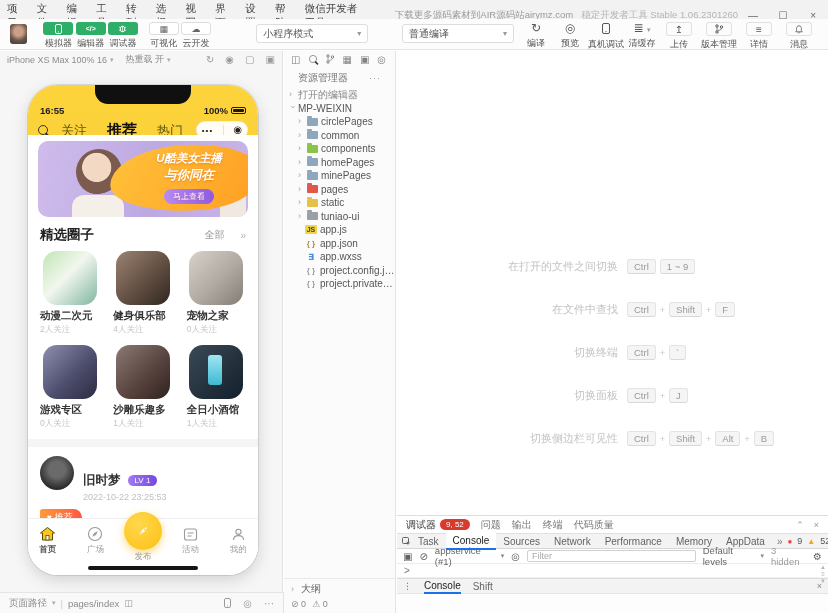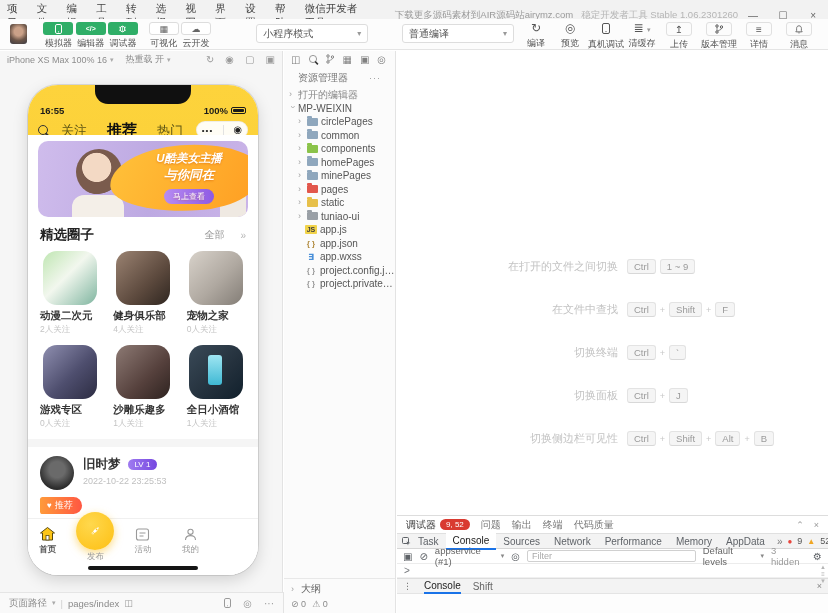--- a/index.html
+++ b/index.html
@@ -112,21 +112,21 @@
   .c6::after { content:""; position:absolute; left:19px; top:10px; width:14px; height:30px;
     background:linear-gradient(#9fe6f2,#3fb9d4); border-radius:3px; }
   .cell .img { position:relative; overflow:hidden; }
 
   .greyband { height:8px; background:#f5f5f5; margin-top:9px; }
 
   .post { padding:9px 12px 0; position:relative; }
   .post-head { display:flex; }
   .p-avatar { width:34px; height:34px; border-radius:50%;
     background:radial-gradient(circle at 50% 40%, #6a6a6a 0 30%, #2e2e2e 70%, #191919 100%); }
-  .p-meta { margin-left:9px; }
+  .p-meta { margin-left:9px;margin-top:16px; }
   .p-namerow { display:flex; align-items:center; }
   .p-name { font-size:12.5px; font-weight:bold; color:#333; }
   .lv { margin-left:7px; font-size:8px; color:#fff; padding:1px 7px; border-radius:8px;
     background:linear-gradient(90deg,#9f7bf0,#7647e0); }
   .p-time { font-size:9px; color:#c0c0c0; margin-top:3px; }
   .rec { display:inline-flex; align-items:center; gap:3px; margin:7px 0 5px; font-size:9px; color:#fff;
     padding:2px 9px 2px 7px; border-radius:3px 10px 10px 3px;
     background:linear-gradient(90deg,#ff9a3a,#ff5742); }
   .rec .hrt { font-size:8px; }
   .p-text { font-size:11px; line-height:1.55; color:#333; }
@@ -501,20 +501,31 @@
                 <span>
                   <svg width="17" height="16" viewBox="0 0 17 16">
                     <path d="M8.5 1.5 L15.5 7 L13.5 7 L13.5 14 L3.5 14 L3.5 7 L1.5 7 Z" fill="#fdc515" stroke="#5a4a10" stroke-width="1"></path>
                     <rect x="7" y="9.5" width="3" height="4.5" fill="#fff" stroke="#5a4a10" stroke-width="0.8"></rect>
                   </svg>
                 </span>
               </div>
             <div class="lb">首页</div>
           </div>
           <div class="tb-item">
+            <div class="ic">
+                <span>
+                  <svg width="16" height="16" viewBox="0 0 16 16">
+                    <circle cx="8" cy="8" r="6.5" fill="none" stroke="#9a9a9a" stroke-width="1.1"></circle>
+                    <path d="M10.8 5.2 L9 9 L5.2 10.8 L7 7 Z" fill="#9a9a9a"></path>
+                  </svg>
+                </span>
+              </div>
+            <div class="lb">广场</div>
+          </div>
+          <div class="tb-item">
             <div class="pub-circle">
                 <span>
                   <svg width="16" height="16" viewBox="0 0 16 16">
                     <path d="M11.8 4.2 C9.5 4.5 7.2 6.2 6 8.6 L7.4 10 C9.8 8.8 11.5 6.5 11.8 4.2 Z" fill="#fff"></path>
                     <path d="M5.6 9.2 L4 10.2 L5.8 10.2 L5.8 12 L6.8 10.4 Z" fill="#fff"></path>
                     <circle cx="9.6" cy="6.4" r="0.9" fill="#fdc515"></circle>
                   </svg>
                 </span>
               </div>
             <div class="lb">发布</div>

